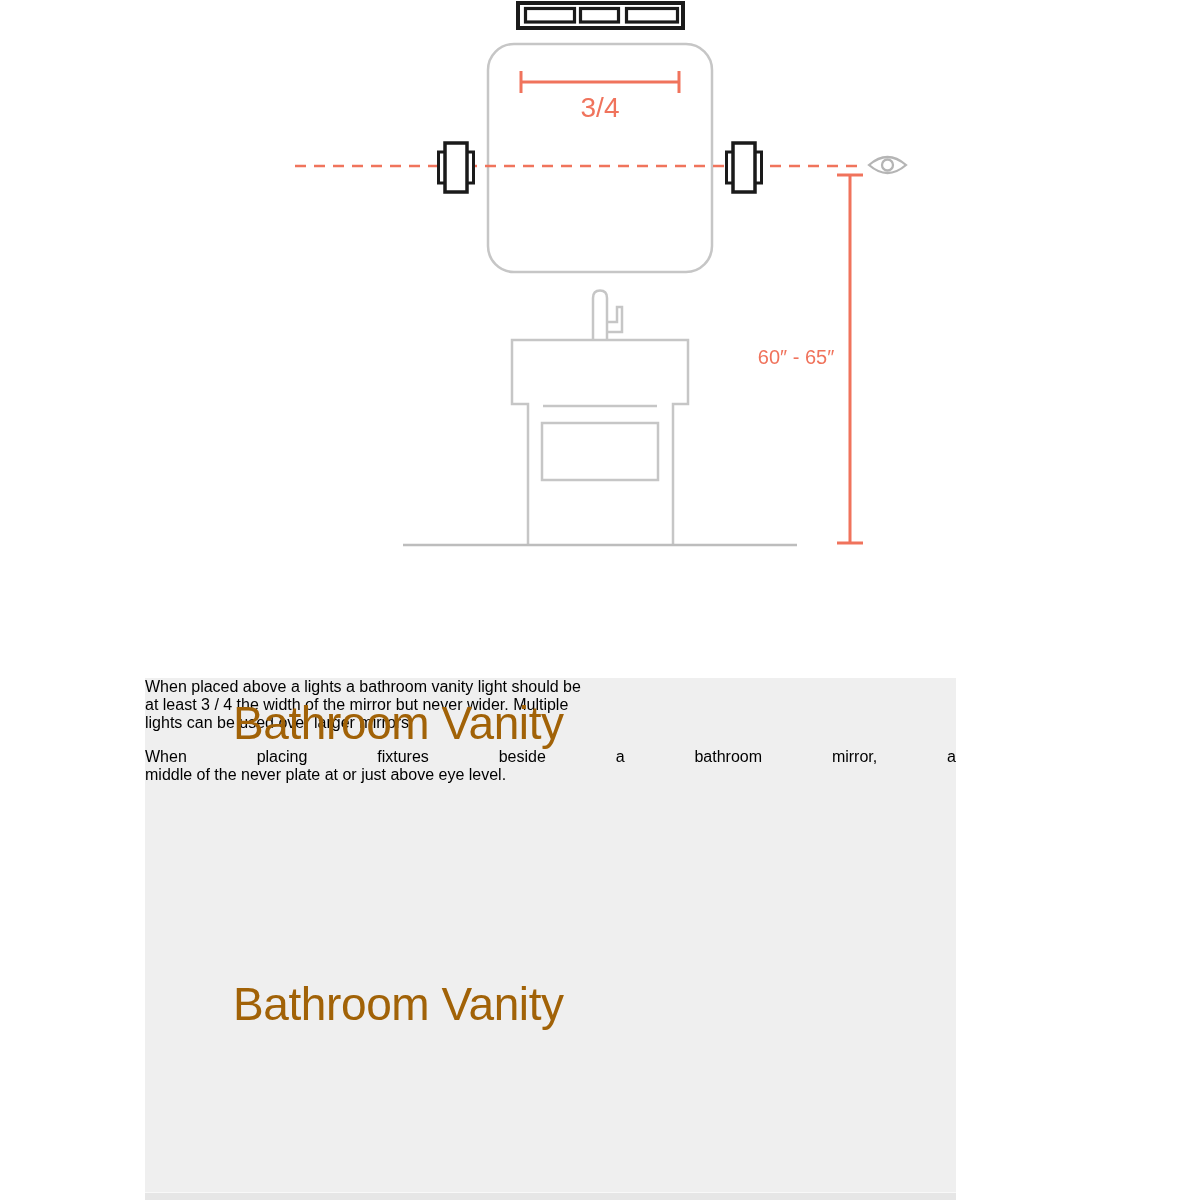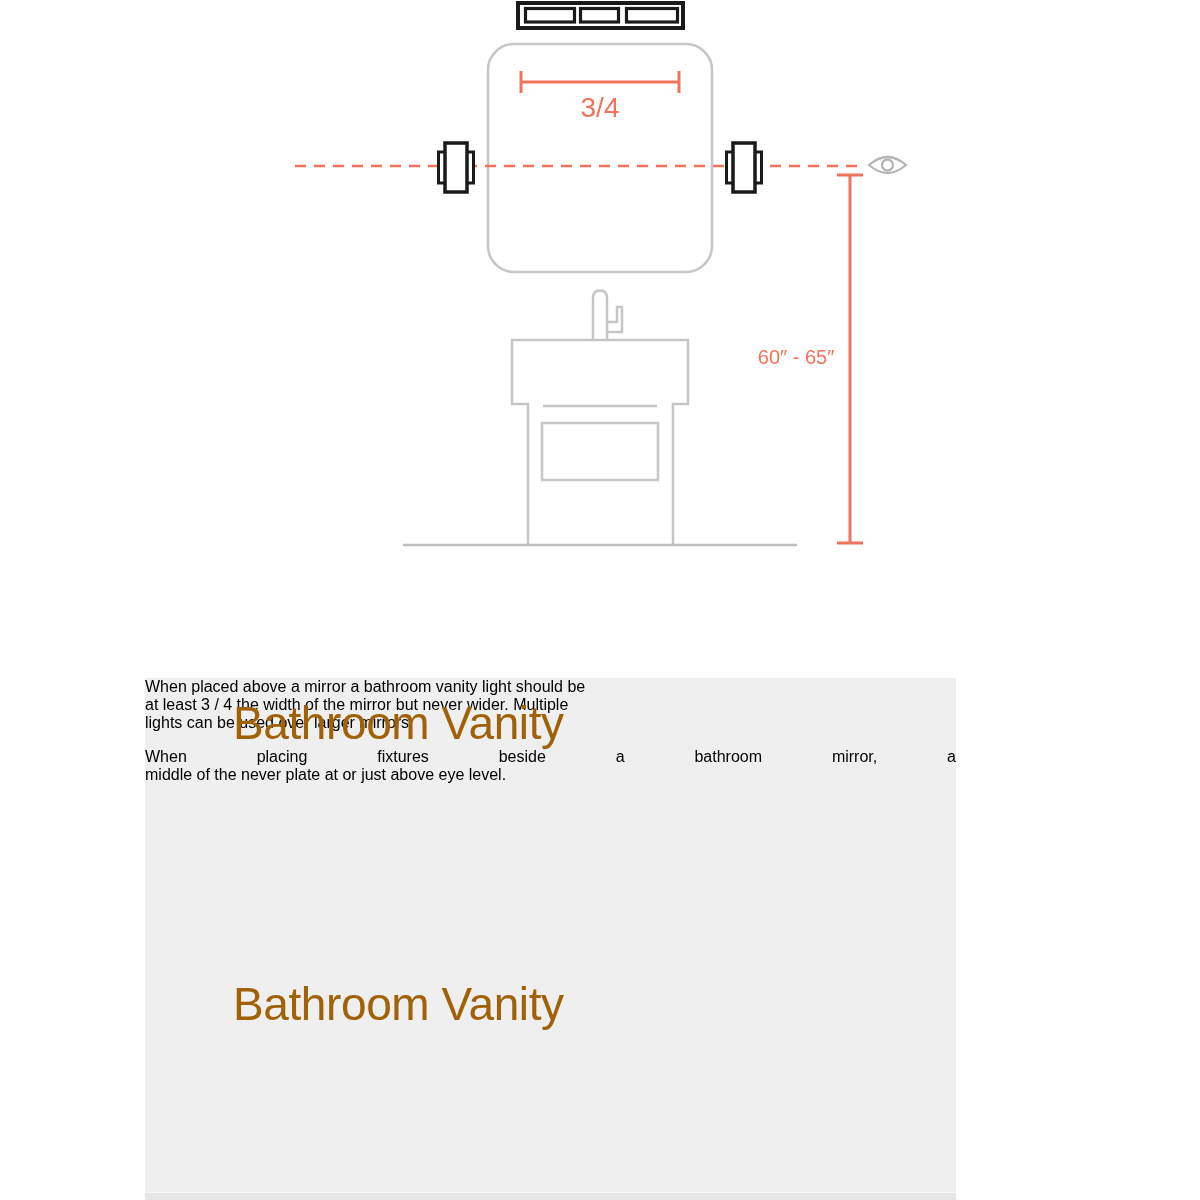--- a/index.html
+++ b/index.html
@@ -100,21 +100,21 @@
   </svg>
 
   <div class="panel">
 
     <h2 class="heading heading-1">
       <div>Bathroom Vanity</div>
     </h2>
 
     <p class="body-text body-1">
       </p>
-      <div>When placed above a mirror a bathroom vanity light should be</div>
+      <div>When placed above a lights a bathroom vanity light should be</div>
       <div>at least  3 / 4 the width of the mirror but never wider.  Multiple</div>
       <div>lights can be used over larger mirrors.</div>
     <p></p>
 
     <h2 class="heading heading-2">
       <div>Bathroom Vanity</div>
     </h2>
 
     <p class="body-text body-2">
       </p>

